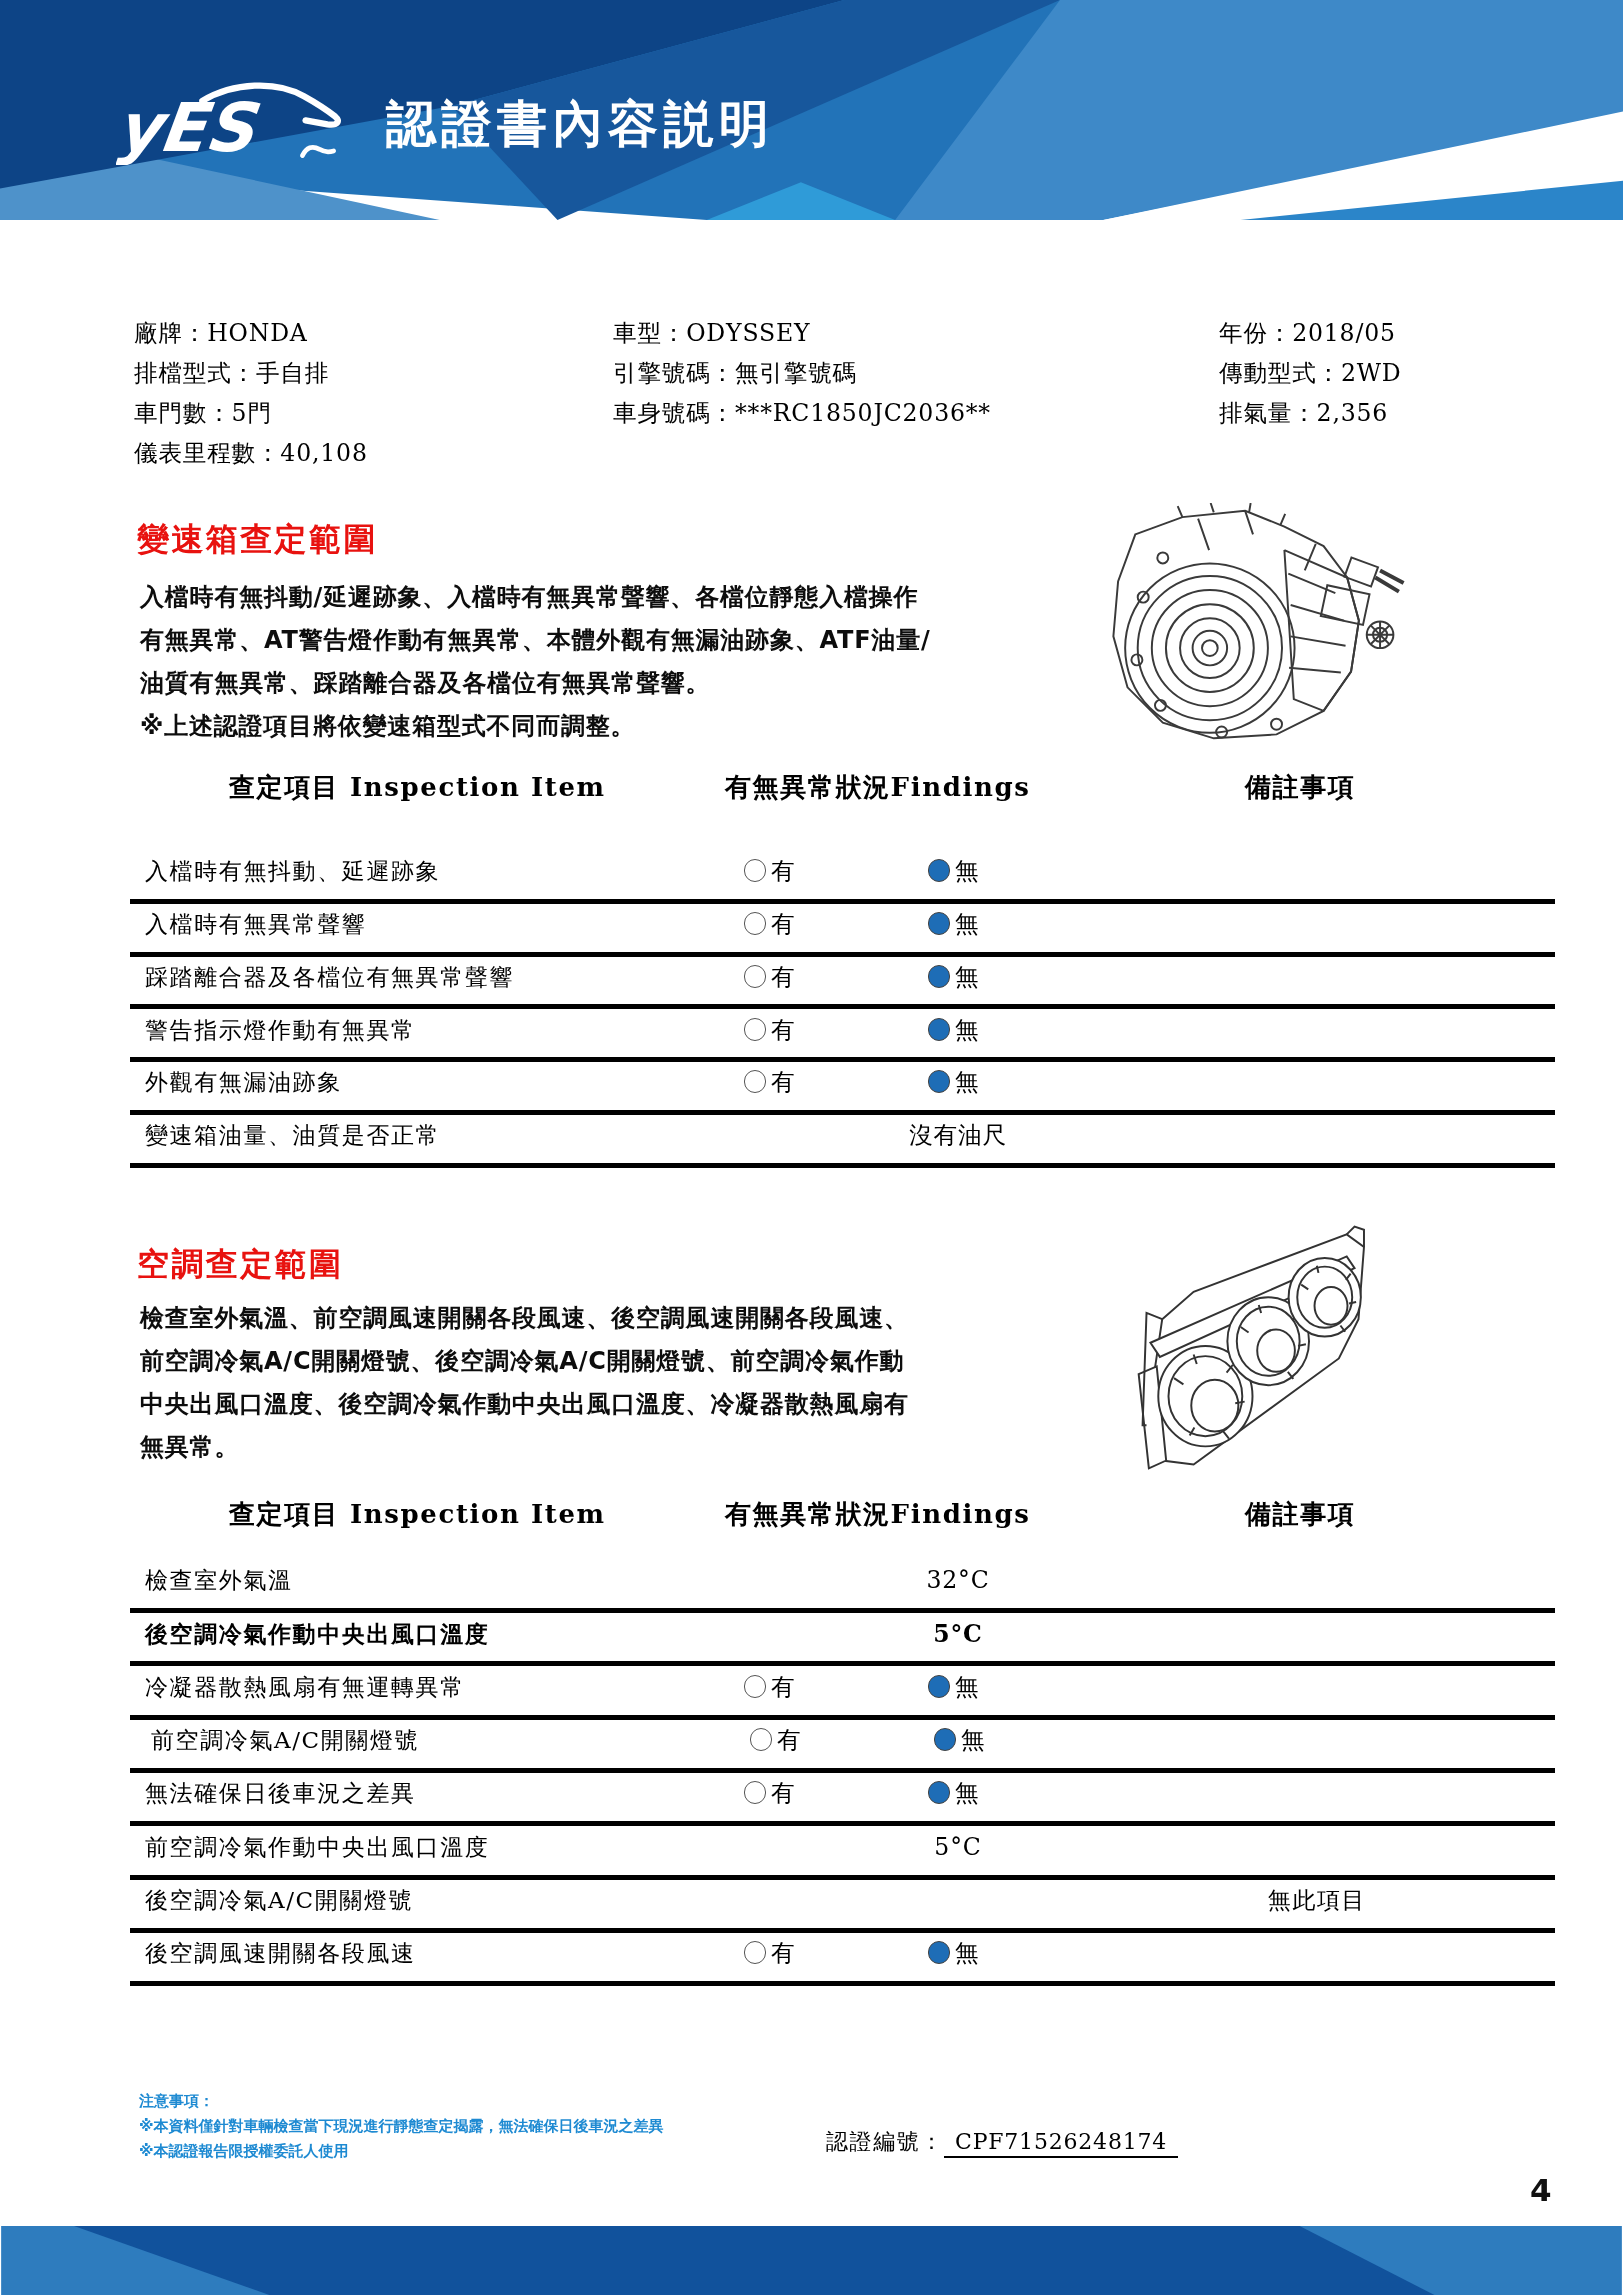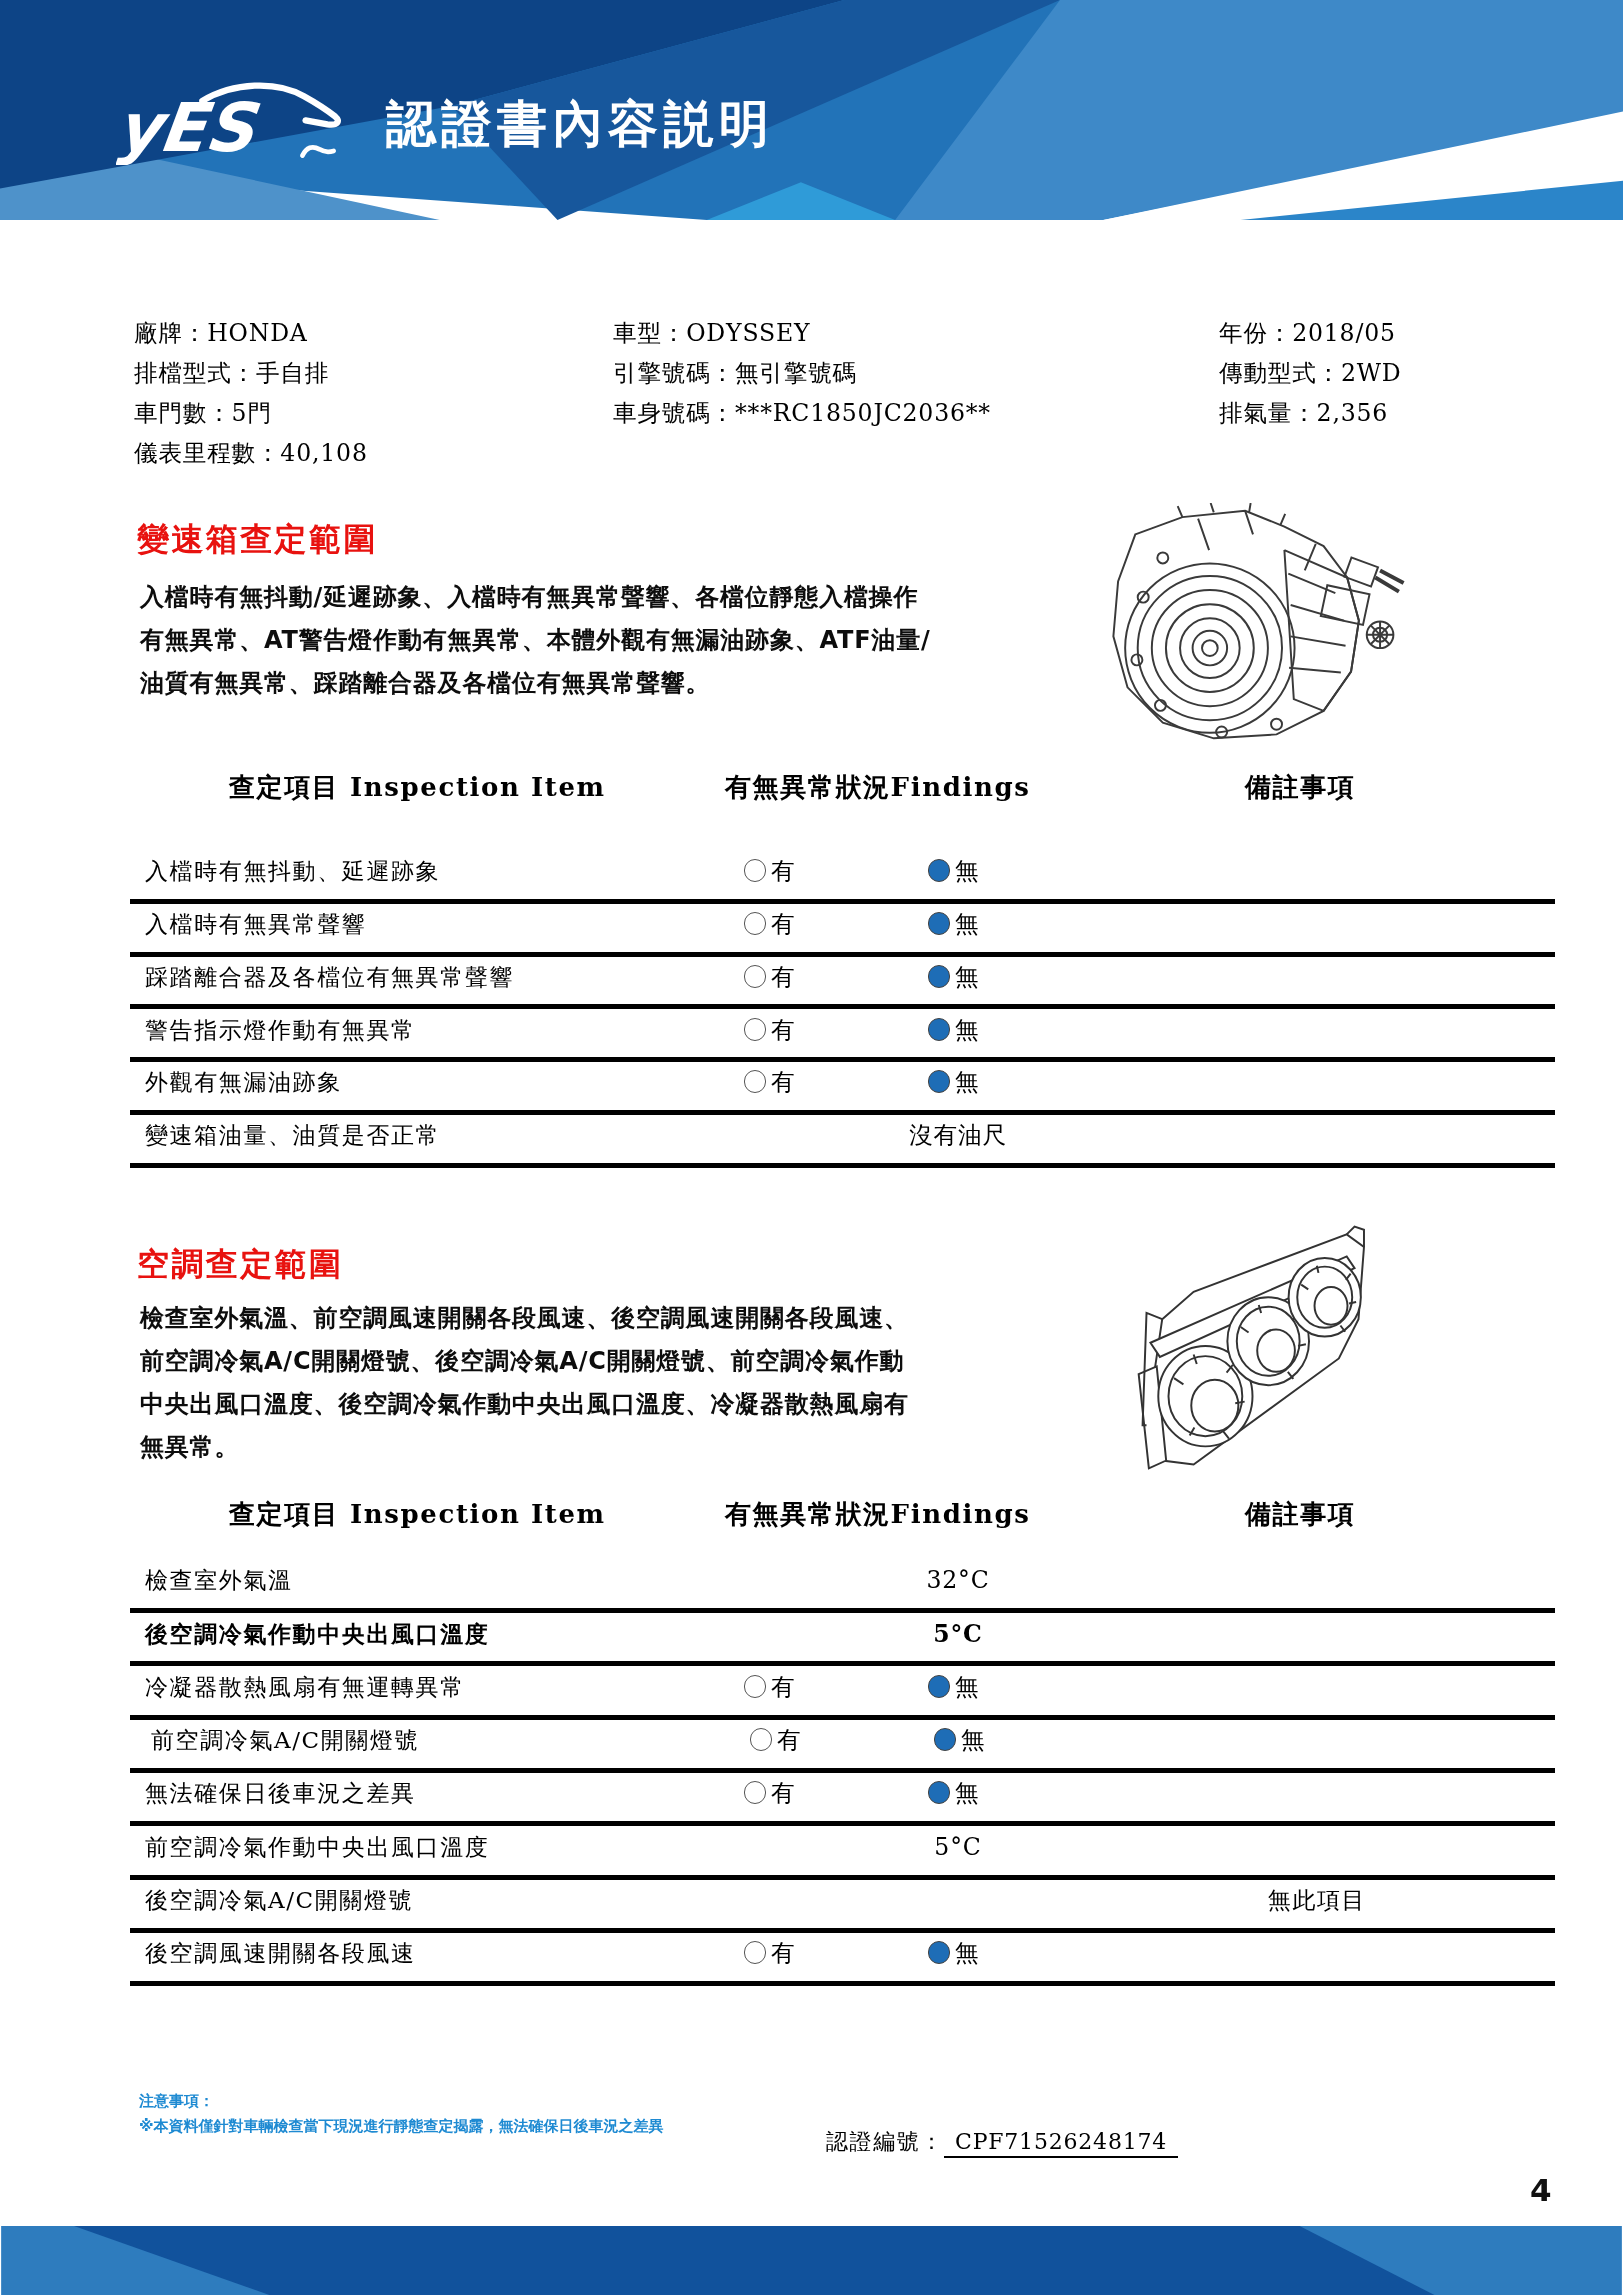--- a/index.html
+++ b/index.html
@@ -92,20 +92,21 @@
     <div>年份：2018/05</div>
     <div>傳動型式：2WD</div>
     <div>排氣量：2,356</div>
   </div>
 
   <div class="sec-title" style="top:518px;">變速箱查定範圍</div>
   <div class="sec-desc" style="top:576px;">
     <div>入檔時有無抖動/延遲跡象、入檔時有無異常聲響、各檔位靜態入檔操作</div>
     <div>有無異常、AT警告燈作動有無異常、本體外觀有無漏油跡象、ATF油量/</div>
     <div>油質有無異常、踩踏離合器及各檔位有無異常聲響。</div>
+    <div>※上述認證項目將依變速箱型式不同而調整。</div>
   </div>
 
   <svg class="fig" style="left:1088px;top:503px;" width="330" height="251" viewBox="0 0 420 320">
     <g stroke="#3a3a3a" stroke-width="2.5" fill="none">
       <path d="M 60,40 L 120,18 L 200,10 L 250,30 L 300,55 L 330,95 L 345,150 L 335,215 L 300,265 L 240,295 L 160,300 L 95,280 L 50,235 L 32,170 L 38,100 Z" fill="#ffffff"></path>
       <circle cx="155" cy="185" r="108"></circle>
       <circle cx="155" cy="185" r="92"></circle>
       <circle cx="155" cy="185" r="74"></circle>
       <circle cx="155" cy="185" r="56"></circle>
       <circle cx="155" cy="185" r="38"></circle>
@@ -305,20 +306,21 @@
           <span class="radio-circle checked"></span>
           <span class="radio-label">無</span>
         </span>
       </div>
       <div class="rule" style="top: 497px;"></div>
     </div>
 
   <div class="notes">
     <div>注意事項：</div>
     <div>※本資料僅針對車輛檢查當下現況進行靜態查定揭露，無法確保日後車況之差異</div>
+    <div>※本認證報告限授權委託人使用</div>
   </div>
 
   <div class="cert">
     <span>認證編號：</span><span class="num">CPF71526248174</span>
   </div>
 
   <div class="page-num">4</div>
 
   <svg class="ftr-svg" width="1623" height="69" viewBox="0 0 2067 88">
     <rect width="2067" height="88" fill="#2e7cbe"></rect>

